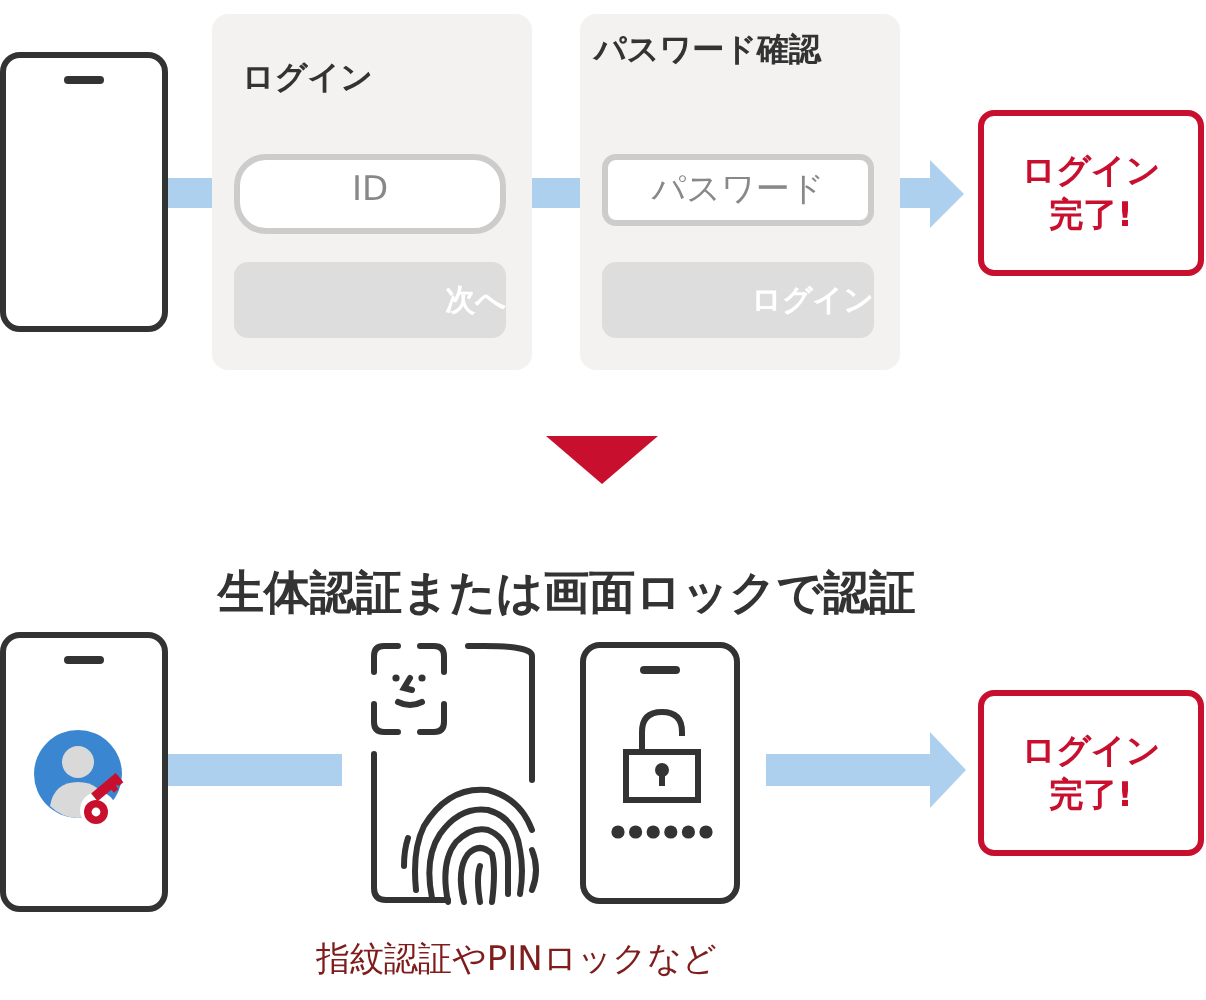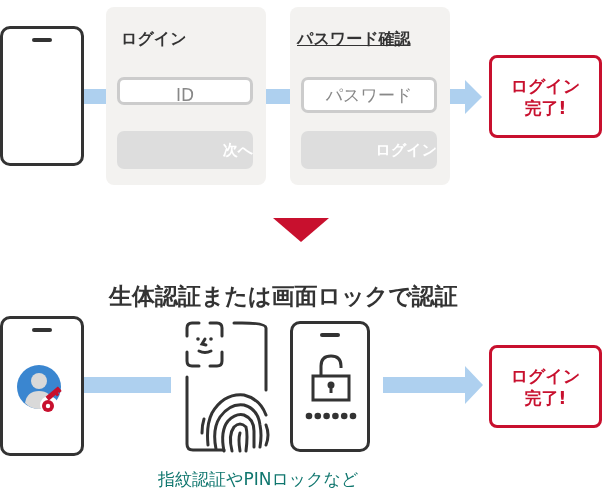--- a/index.html
+++ b/index.html
@@ -12,41 +12,41 @@
   .panel-title { position: absolute; font-size: 16px; font-weight: bold; color: #333333; white-space: nowrap; }
   .field { position: absolute; box-sizing: border-box; background: #fff; border: 3px solid #cccccc; border-radius: 7px;
            font-size: 17px; color: #888888; text-align: center; line-height: 30px; }
   .btn { position: absolute; background: #dddddd; border-radius: 7px; font-size: 15px; font-weight: bold; color: #ffffff;
          text-align: right; line-height: 38px; }
   .connector { position: absolute; background: #aed0ef; }
   .done-box { position: absolute; box-sizing: border-box; border: 3px solid #c8102e; border-radius: 8px; background: #fff;
               color: #c8102e; font-weight: bold; font-size: 17px; text-align: center; line-height: 22px;
               display: flex; flex-direction: column; justify-content: center; align-items: center; }
   .heading { position: absolute; font-size: 23px; font-weight: bold; color: #333333; white-space: nowrap; }
-  .caption { position: absolute; font-size: 17px; color: #0f766e; white-space: nowrap; }
+  .caption { position: absolute; font-size: 17px; color: #7f1d1d; white-space: nowrap; }
 </style>
 </head>
 <body>
 
 <div class="phone" style="left:0;top:26px;width:84px;height:140px;">
   <div class="notch"></div>
 </div>
 
 <div class="connector" style="left:84px;top:89px;width:22px;height:15px;"></div>
 
 <div class="panel" style="left:106px;top:7px;width:160px;height:178px;">
   <div class="panel-title" style="left:15px;top:22px;">ログイン</div>
-  <div class="field" style="left:11px;top:70px;width:136px;height:28px;">ID</div>
+  <div class="field" style="left:11px;top:70px;width:136px;height:40px;border-radius:16px;">ID</div>
   <div class="btn" style="left:11px;top:124px;width:136px;height:38px;">次へ</div>
 </div>
 
 <div class="connector" style="left:266px;top:89px;width:24px;height:15px;"></div>
 
 <div class="panel" style="left:290px;top:7px;width:160px;height:178px;">
-  <div class="panel-title" style="left:7px;top:22px;text-decoration:underline;">パスワード確認</div>
+  <div class="panel-title" style="left:7px;top:8px;">パスワード確認</div>
   <div class="field" style="left:11px;top:70px;width:136px;height:36px;">パスワード</div>
   <div class="btn" style="left:11px;top:124px;width:136px;height:38px;">ログイン</div>
 </div>
 
 <svg class="abs" style="left:450px;top:80px;" width="34" height="34" viewBox="0 0 34 34">
   <rect x="0" y="9" width="16" height="15" fill="#aed0ef"></rect>
   <polygon points="15,0 32,17 15,34" fill="#aed0ef"></polygon>
 </svg>
 
 <div class="done-box" style="left:489px;top:55px;width:113px;height:83px;">

